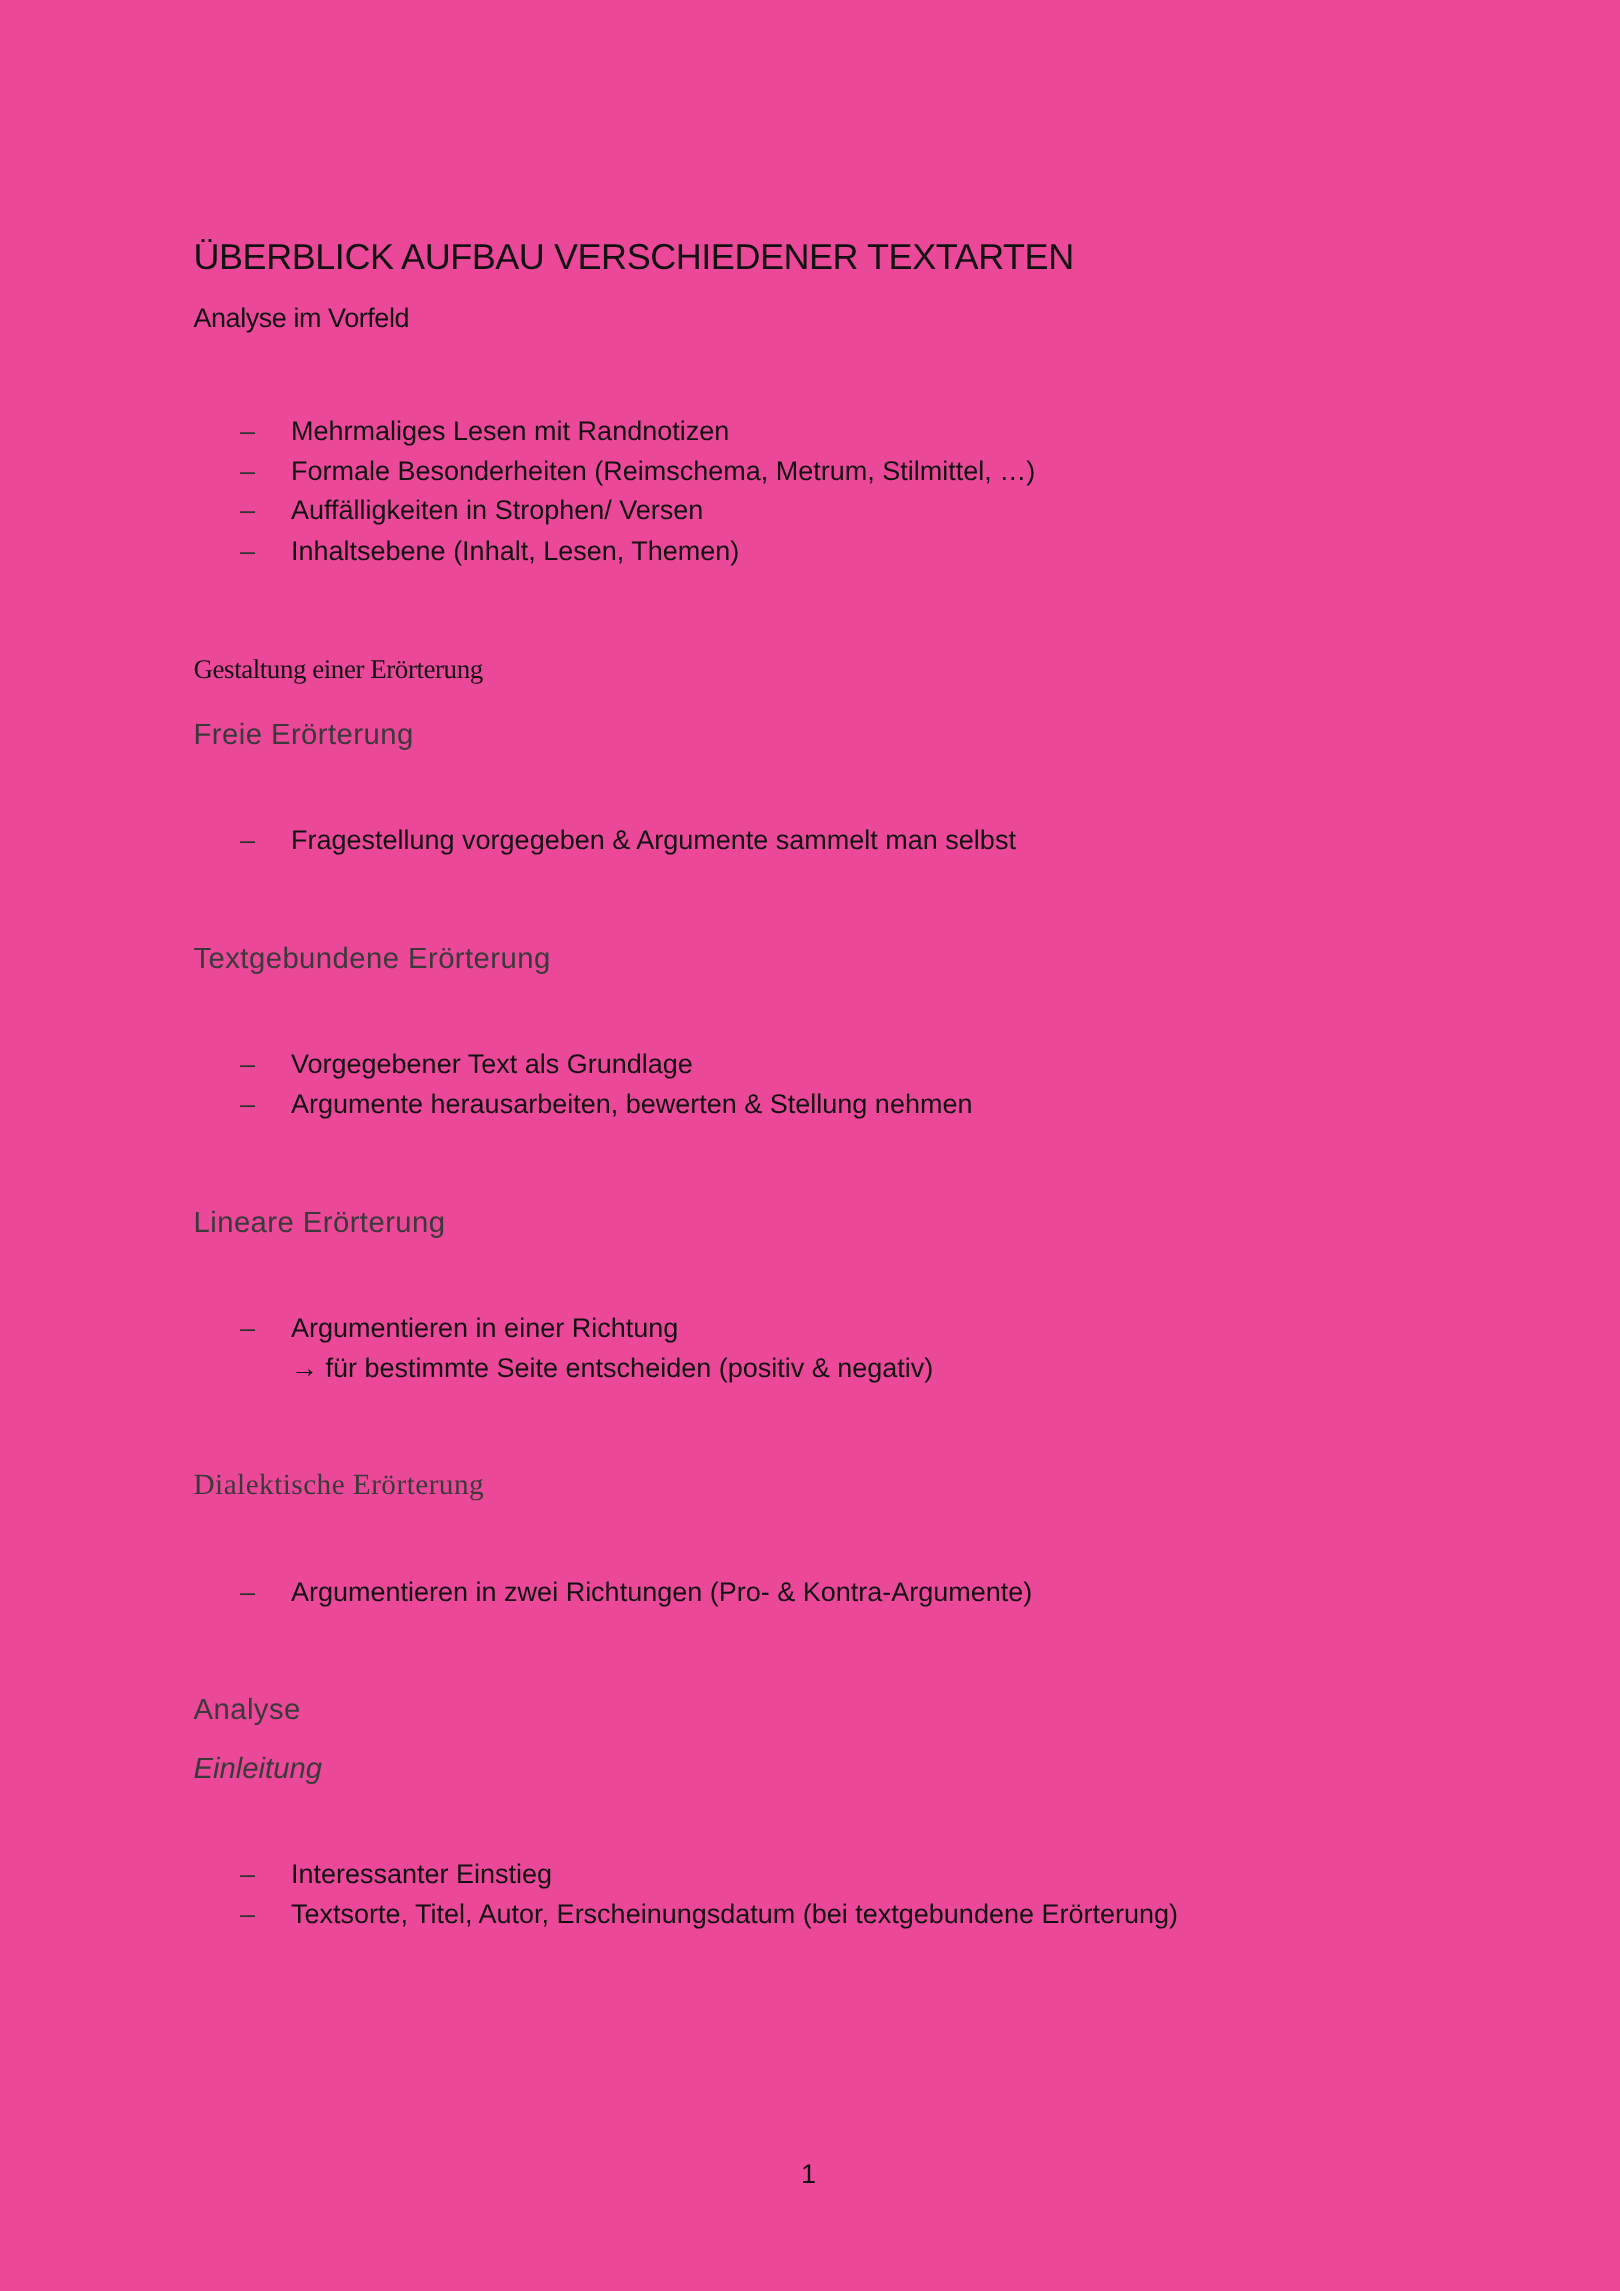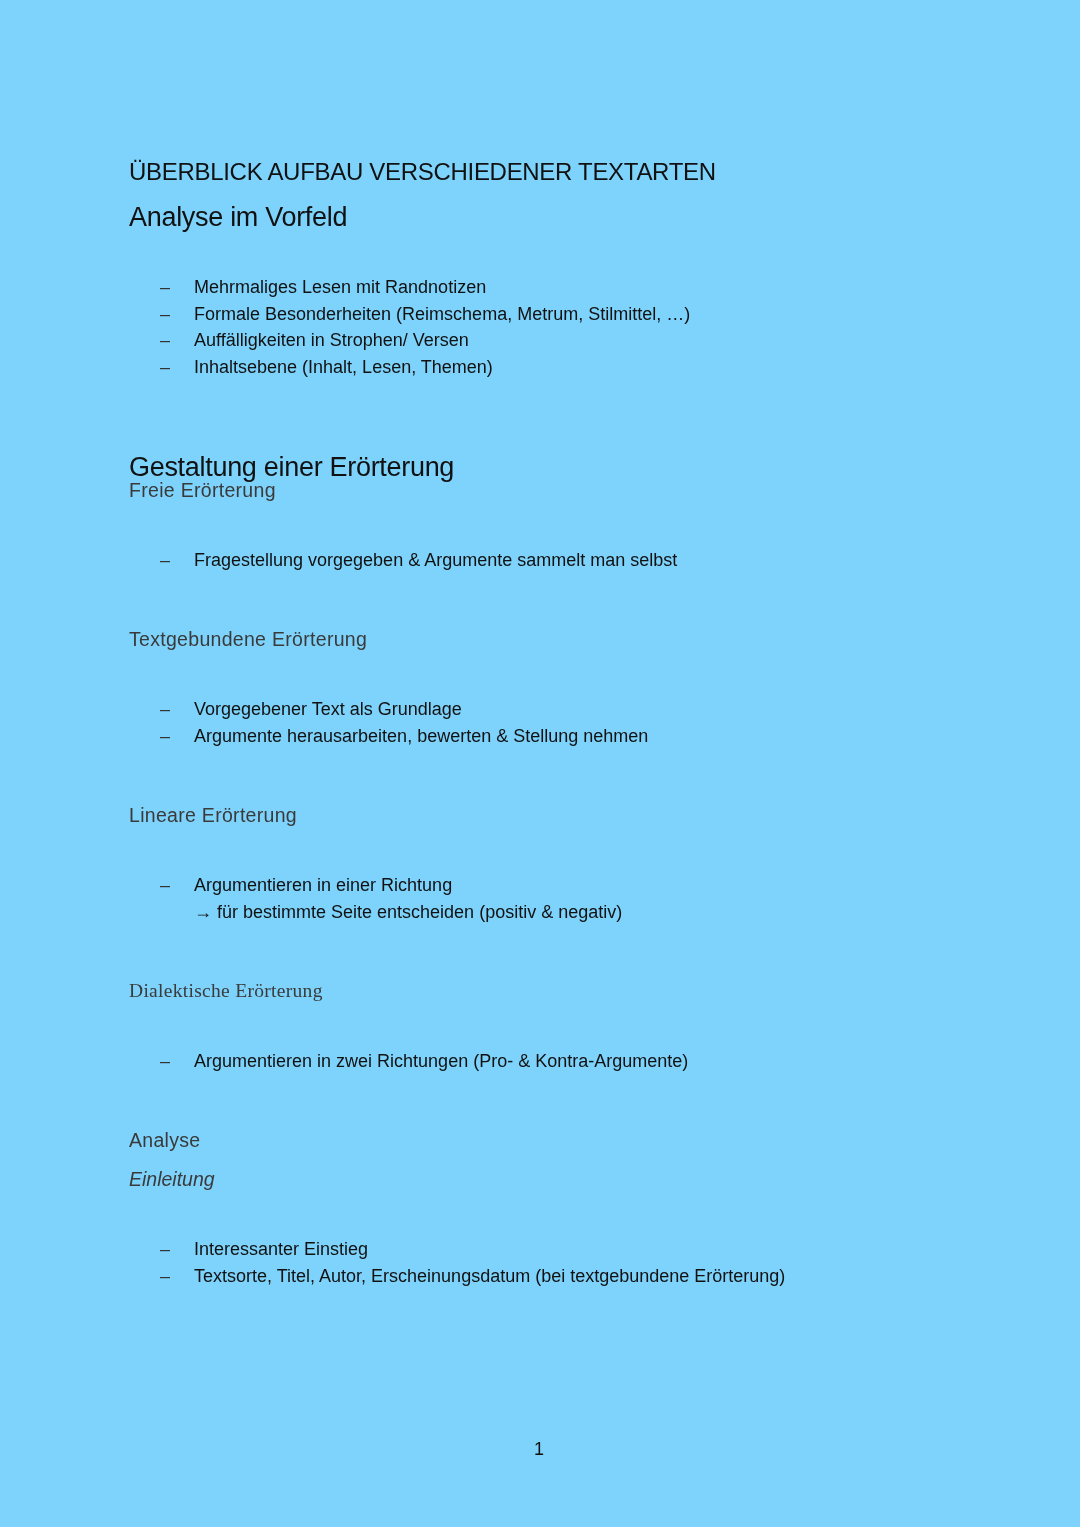--- a/index.html
+++ b/index.html
@@ -13,32 +13,32 @@
       position: relative;
       overflow: hidden;
       font-family: "Liberation Sans", sans-serif;
       color: #111111;
     }
     .page {
       position: absolute;
       left: 0; top: 0;
       width: 1080px;
       height: 1527px;
-      background: #7dd3fc;
+      background: #ec4899;
     }
     .abs { position: absolute; white-space: nowrap; }
     .title {
       left: 129px; top: 158px;
       font-size: 24px;
       letter-spacing: -0.3px;
       color: #111;
     }
     .h1 {
       left: 129px;
-      font-size: 27px;
+      font-size: 18px;
       letter-spacing: -0.3px;
       color: #111;
     }
     .h2 {
       left: 129px;
       font-size: 19.5px;
       color: #3a3a3a;
       letter-spacing: 0.3px;
     }
     .h3 {
@@ -98,21 +98,21 @@
     <li>
         <span class="dash">–</span>
         <span class="item-text">Auffälligkeiten in Strophen/ Versen</span>
       </li>
     <li>
         <span class="dash">–</span>
         <span class="item-text">Inhaltsebene (Inhalt, Lesen, Themen)</span>
       </li>
   </ul>
 
-  <div class="abs h1" style="top:452px;">Gestaltung einer Erörterung</div>
+  <div class="abs h1" style="top:436px;font-family:Liberation Serif, serif;">Gestaltung einer Erörterung</div>
 
   <div class="abs h2" style="top:479px;">Freie Erörterung</div>
   <ul class="list" style="top:547px;">
     <li>
         <span class="dash">–</span>
         <span class="item-text">Fragestellung vorgegeben &amp; Argumente sammelt man selbst</span>
       </li>
   </ul>
 
   <div class="abs h2" style="top:628px;">Textgebundene Erörterung</div>

